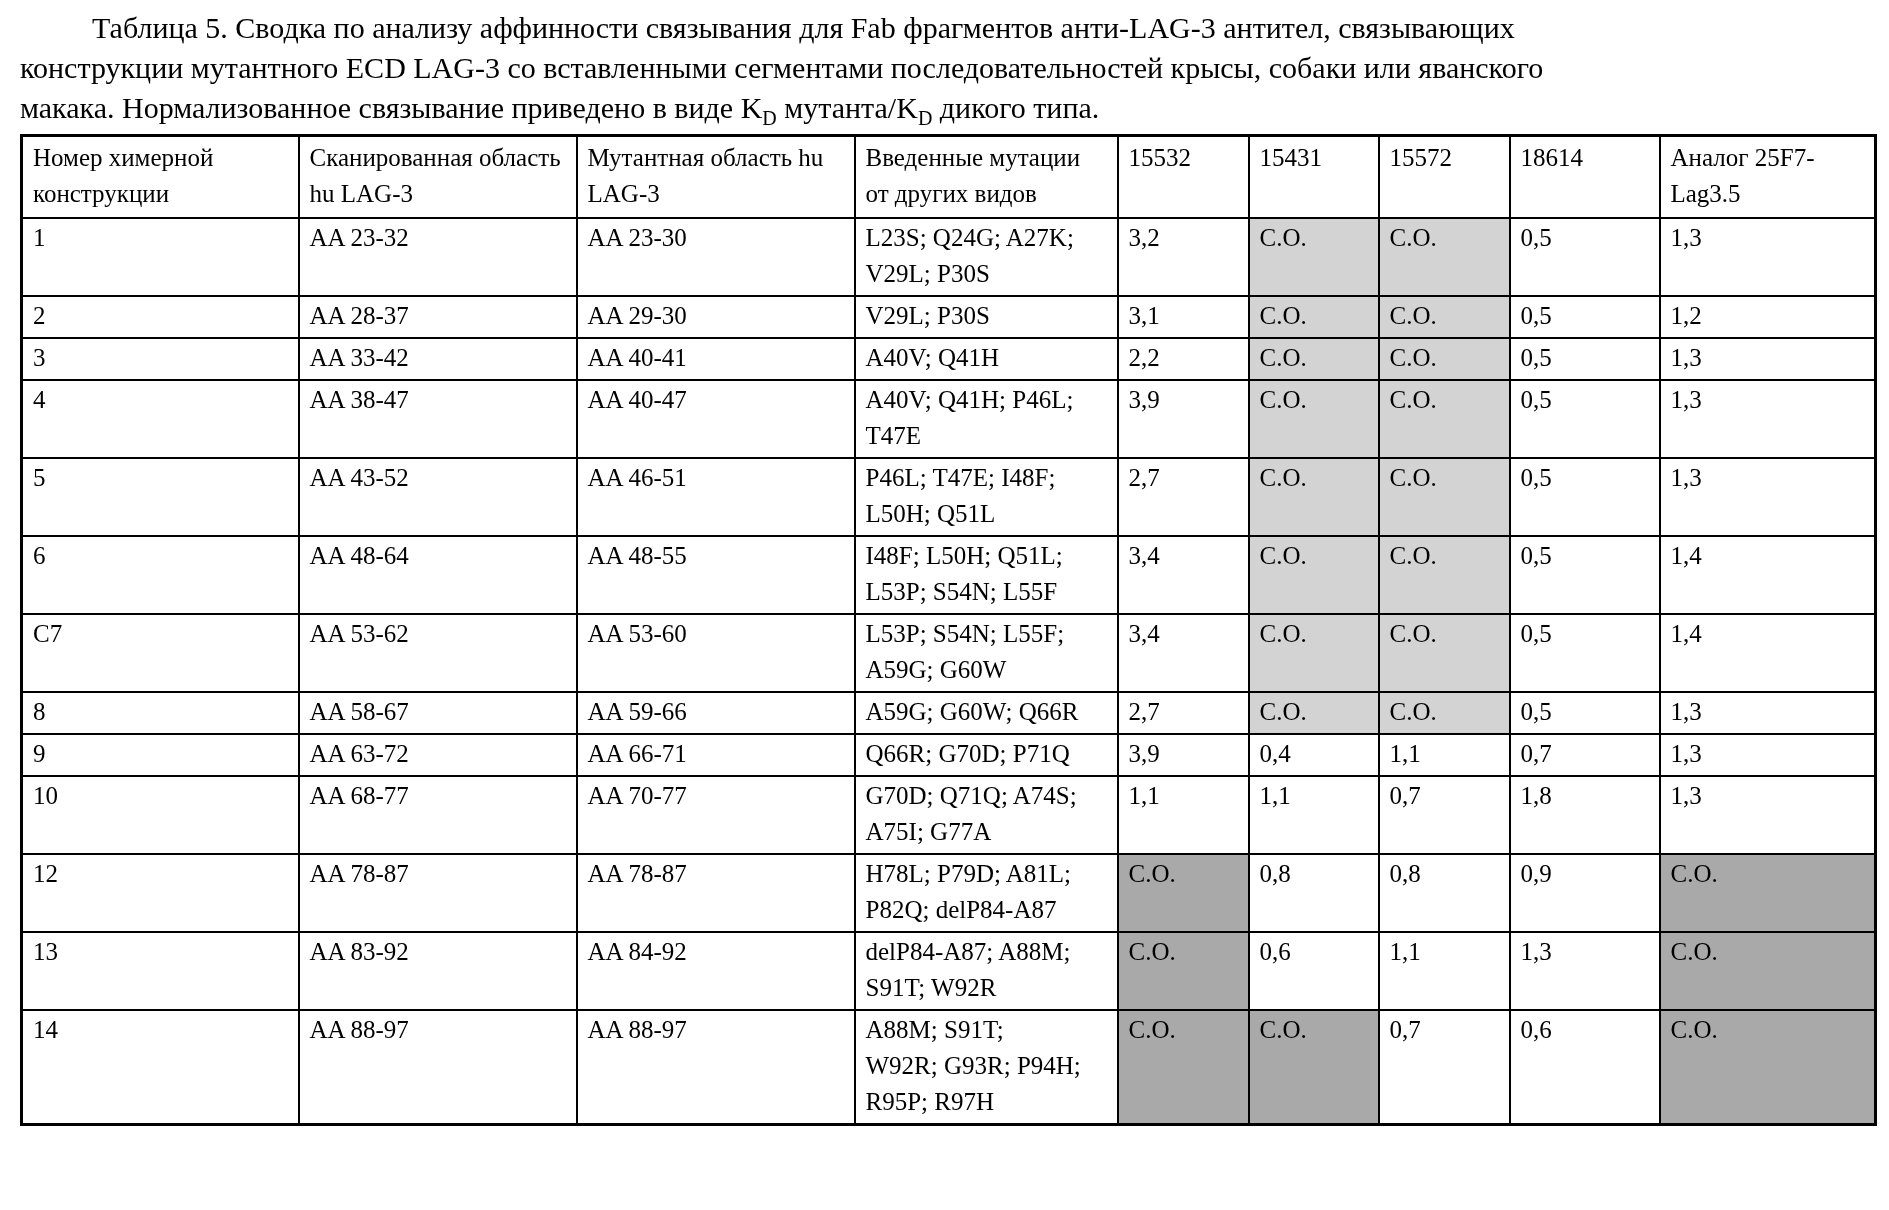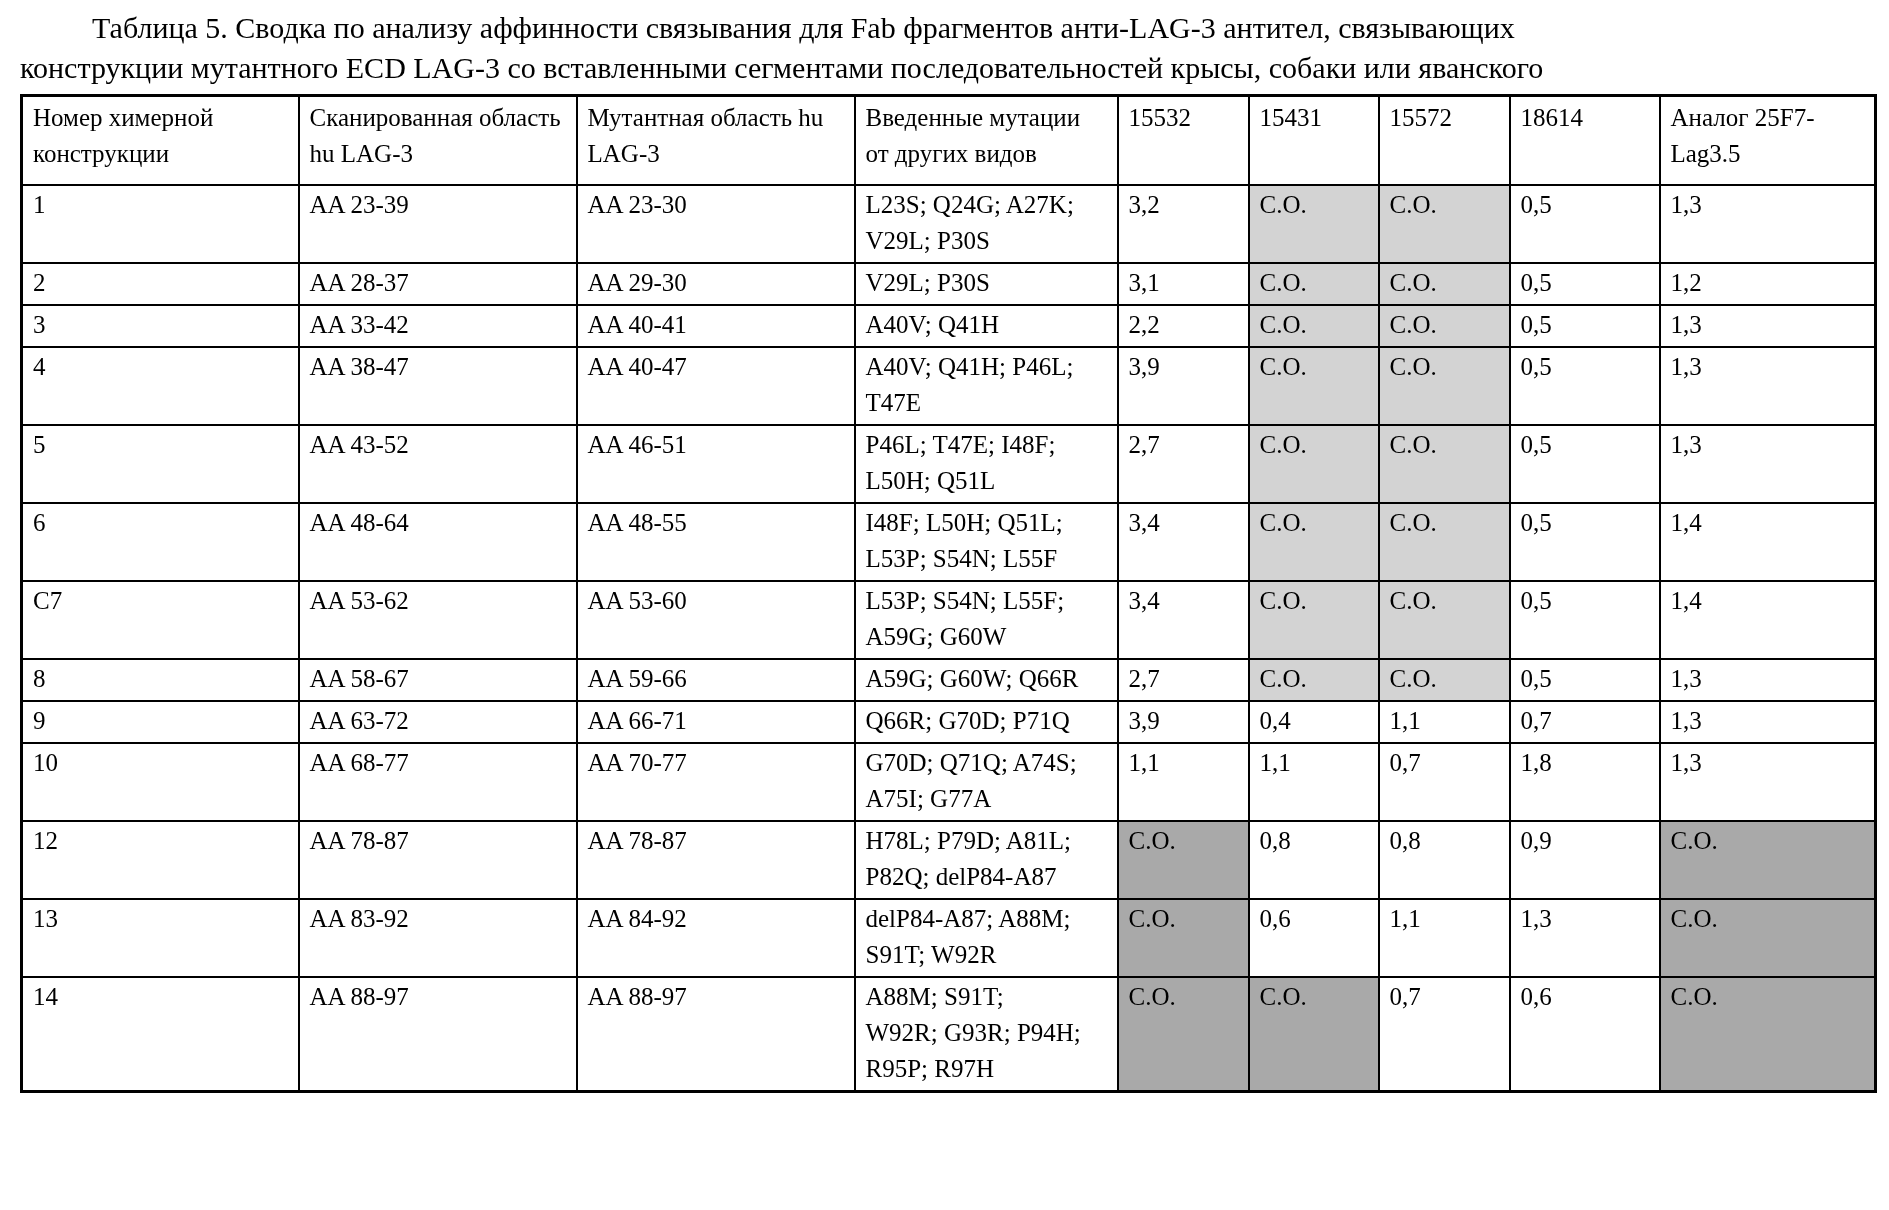--- a/index.html
+++ b/index.html
@@ -43,21 +43,21 @@
   table.affinity td {
     border: 2px solid #000;
     vertical-align: top;
     text-align: left;
     font-weight: normal;
     padding: 1px 8px 3px 10px;
     overflow: hidden;
   }
   table.affinity thead th {
     padding-top: 3px;
-    padding-bottom: 12px;
+    padding-bottom: 5px;
     font-family: Liberation Serif, serif;
   }
   td.mutations {
     white-space: pre-line;
   }
   .shade-light { background: #d3d3d3; }
   .shade-dark  { background: #a9a9a9; }
 
   .c0 { width: 277px; }
   .c1 { width: 278px; }
@@ -70,20 +70,21 @@
   .c8 { width: 216px; }
 </style>
 </head>
 <body>
 
 <div class="page">
 
   <div class="caption">
     <div class="line-first">Таблица 5. Сводка по анализу аффинности связывания для Fab фрагментов анти-LAG-3 антител, связывающих</div>
     <div>конструкции мутантного ECD LAG-3 со вставленными сегментами последовательностей крысы, собаки или яванского</div>
+    <div><span>макака. Нормализованное связывание приведено в виде K</span><sub>D</sub><span> мутанта/K</span><sub>D</sub><span> дикого типа.</span></div>
   </div>
 
   <table class="affinity">
     <colgroup>
       <col class="c0">
         <col class="c1">
         <col class="c2">
         <col class="c3">
       <col class="c4">
         <col class="c5">
@@ -100,21 +101,21 @@
         <th>15532</th>
         <th>15431</th>
         <th>15572</th>
         <th>18614</th>
         <th>Аналог 25F7-Lag3.5</th>
       </tr>
     </thead>
     <tbody>
         <tr>
           <td>1</td>
-          <td>AA 23-39</td>
+          <td>AA 23-32</td>
           <td>AA 23-30</td>
           <td class="mutations">L23S; Q24G; A27K;
 V29L; P30S</td>
           <td>3,2</td>
           <td class="shade-light">С.О.</td>
           <td class="shade-light">С.О.</td>
           <td>0,5</td>
           <td>1,3</td>
         </tr>
         <tr>

